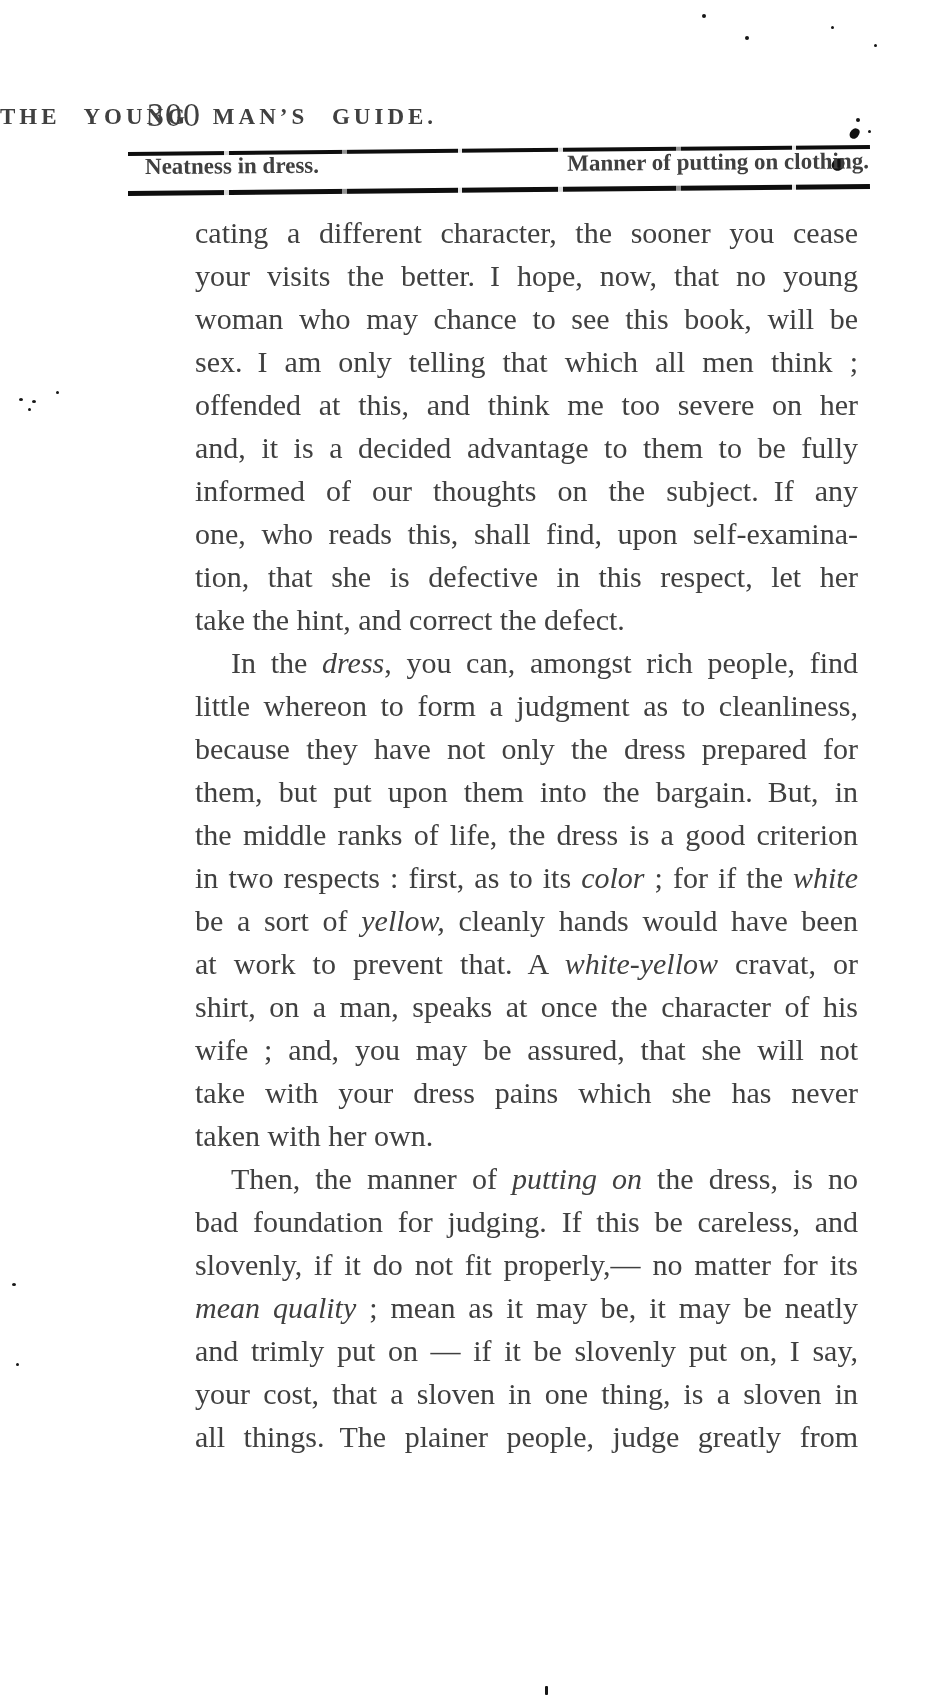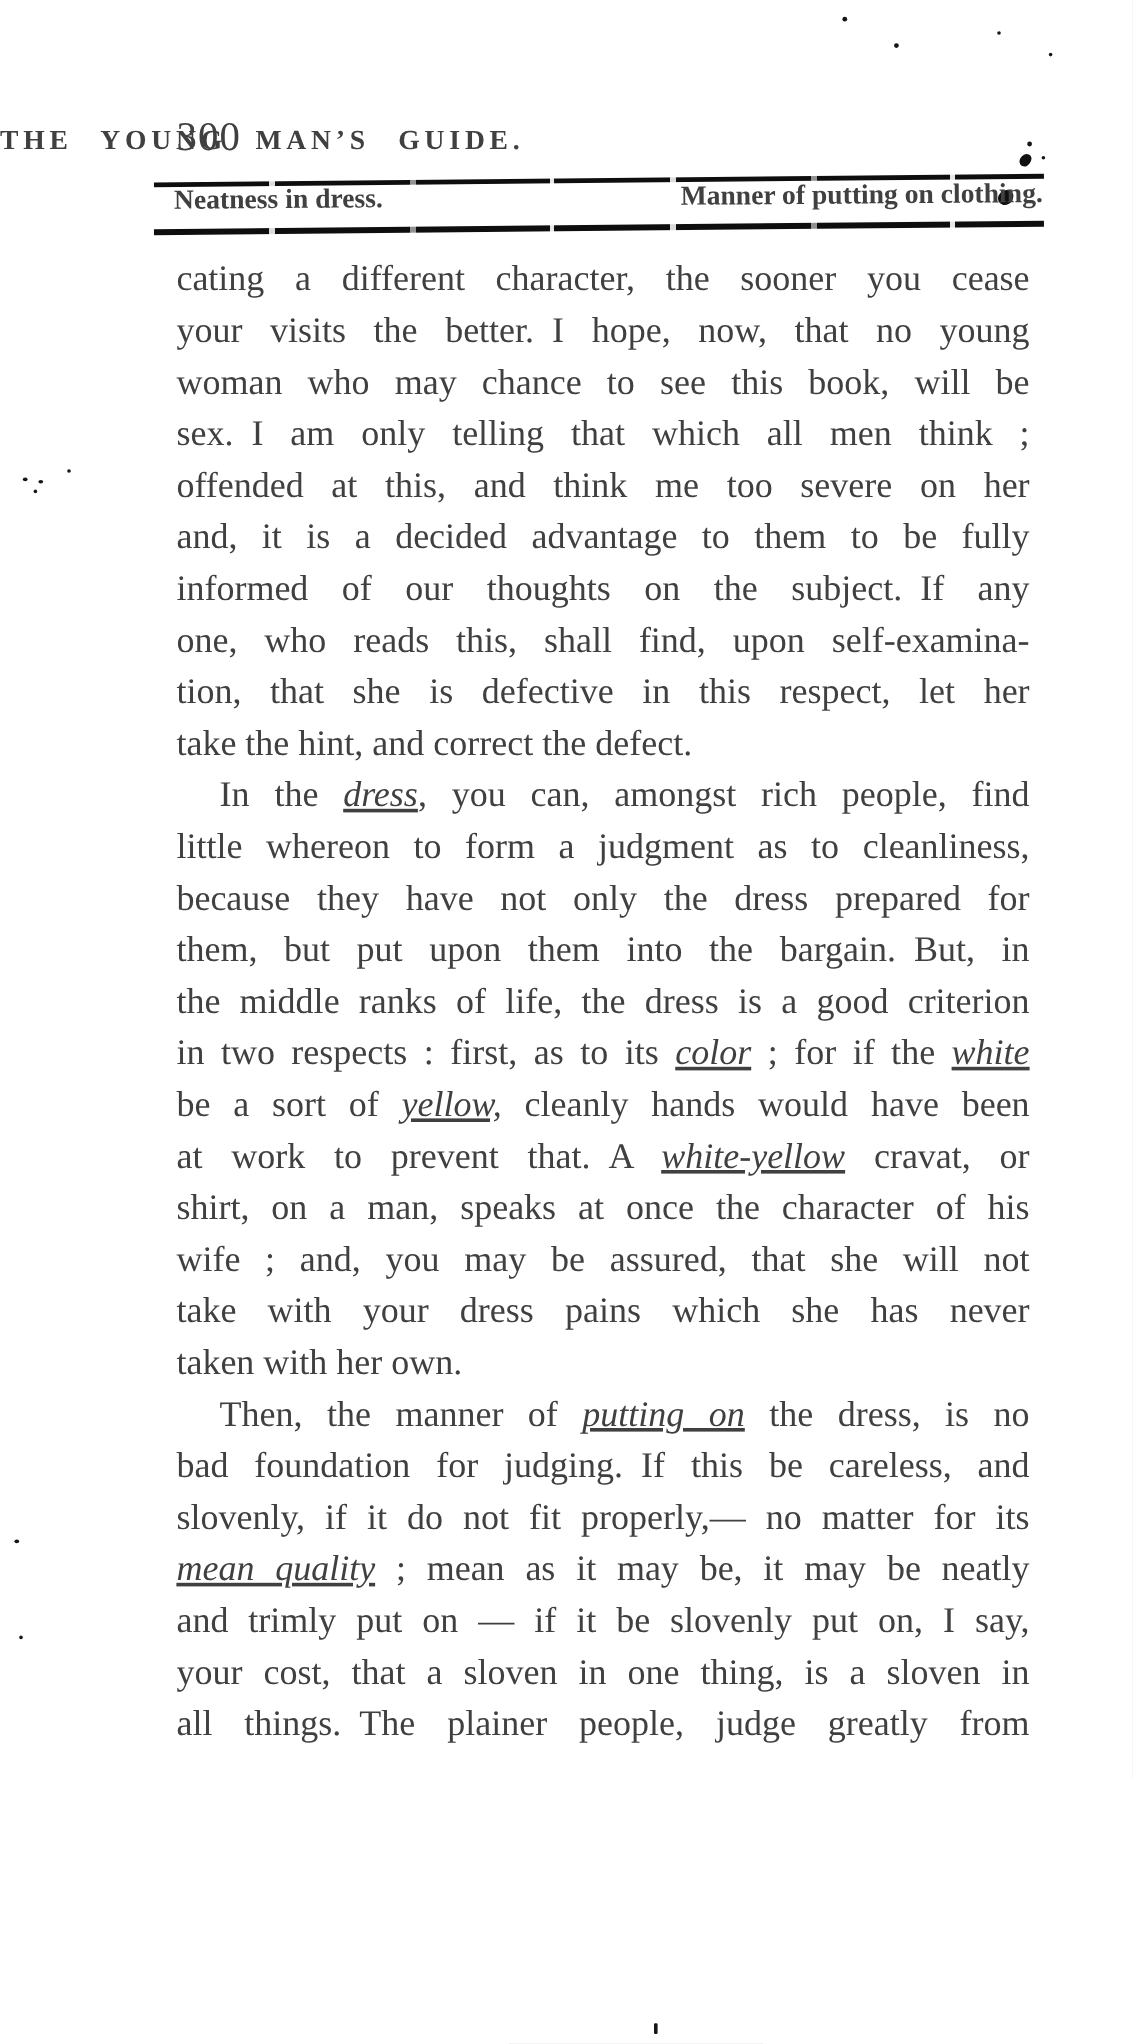--- a/index.html
+++ b/index.html
@@ -41,24 +41,25 @@
   }
   .body{
     position:absolute;left:147px;top:211px;width:711px;
   }
   .para{margin:0;padding:0;}
   .line{
     display:block;height:43px;line-height:43px;
     font-size:30px;
     text-align:justify;text-align-last:justify;
     white-space:normal;
+    margin-left:48px;
   }
   .line.short{text-align-last:left;}
   .line.indent{padding-left:36px;}
-  .line i{font-style:italic;text-decoration:underline;}
+  .line i{font-style:italic;}
   .speck{position:absolute;background:#161616;border-radius:50%;}
   .smudge{
     position:absolute;background:#101010;border-radius:60% 40% 55% 45%;
     transform:rotate(24deg);
   }
 </style>
 </head>
 <body>
 
 <div class="page">

